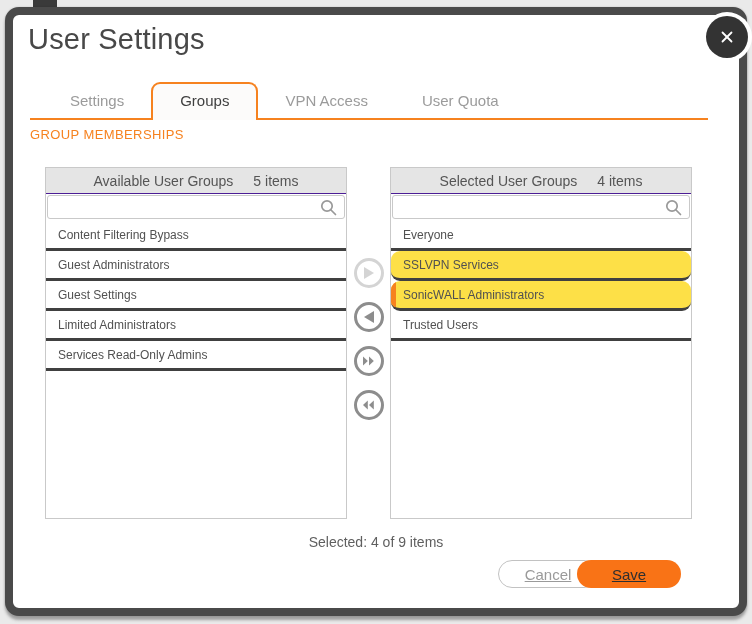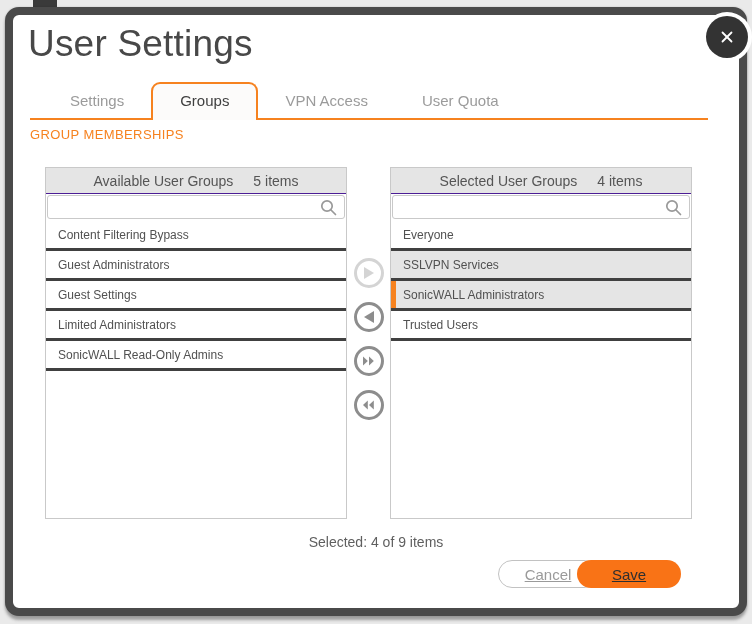--- a/index.html
+++ b/index.html
@@ -10,21 +10,21 @@
     -webkit-font-smoothing:antialiased;
   }
   .notch{position:absolute;left:33px;top:0;width:24px;height:9px;background:#3a3a3a;}
   .dialog{
     position:absolute;left:5px;top:7px;width:726px;height:593px;
     background:#ffffff;border:8px solid #4a4a4a;border-radius:14px;
     box-shadow:0 4px 3px rgba(70,70,70,.45), 0 0 2px rgba(0,0,0,.2);
   }
   .title{
     position:absolute;left:15px;top:8px;margin:0;
-    font-size:37px;font-weight:normal;color:#484848;letter-spacing:.2px;
+    font-size:29px;font-weight:normal;color:#484848;letter-spacing:.2px;
   }
   .close{
     position:absolute;right:-9px;top:1px;width:42px;height:42px;border:none;padding:0;
     background:#333333;border-radius:50%;box-shadow:0 0 0 4px #ffffff;
     display:flex;align-items:center;justify-content:center;cursor:pointer;z-index:5;
   }
   .tabs{position:absolute;left:30px;top:67px;height:38px;display:flex;z-index:2;}
   .tab{
     padding:0 27px;line-height:38px;font-size:15px;color:#9b9b9b;cursor:pointer;
     box-sizing:border-box;height:38px;
@@ -56,21 +56,21 @@
     box-sizing:border-box;border:1px solid #c9c9c9;border-radius:3px;
     padding:0 30px 0 8px;font-size:14px;color:#515151;outline:none;
     font-family:"Liberation Sans", sans-serif;
   }
   .search .mag{position:absolute;right:9px;top:5px;}
   .row{
     height:30px;line-height:29px;box-sizing:border-box;padding-left:12px;
     border-bottom:3px solid #404040;font-size:12px;color:#515151;
     position:relative;cursor:pointer;white-space:nowrap;overflow:hidden;
   }
-  .row.hl{background:#e5e5e5;}
+  .row.hl{background:#fde047;border-radius:9px;}
   .row.bar::before{content:'';position:absolute;left:0;top:0;bottom:0;width:5px;background:#F6821F;}
   .transfer{position:absolute;left:341px;top:243px;width:30px;}
   .tbtn{
     width:30px;height:30px;box-sizing:border-box;border:3px solid #8d8d8d;border-radius:50%;
     background:#fff;display:flex;align-items:center;justify-content:center;
     margin-bottom:14px;cursor:pointer;padding:0;
   }
   .tbtn svg{display:block;}
   .tbtn.disabled{border-color:#d4d4d4;cursor:default;}
   .tbtn.disabled svg polygon{fill:#d4d4d4;}
@@ -124,21 +124,21 @@
       <svg class="mag" width="17" height="17" viewBox="0 0 17 17">
         <circle cx="7" cy="7" r="5.2" fill="none" stroke="#999999" stroke-width="1.7"></circle>
         <line x1="11" y1="11" x2="15.5" y2="15.5" stroke="#999999" stroke-width="1.7" stroke-linecap="round"></line>
       </svg>
     </div>
     <div class="rows" id="available-rows">
         <div class="row">Content Filtering Bypass</div>
         <div class="row">Guest Administrators</div>
         <div class="row">Guest Settings</div>
         <div class="row">Limited Administrators</div>
-        <div class="row">SonicWALL Read-Only Admins</div>
+        <div class="row">Services Read-Only Admins</div>
       </div>
   </div>
 
   <div class="transfer" id="transfer">
       <button class="tbtn disabled">
         <svg width="12" height="12" viewBox="0 0 12 12">
           <polygon points="1,0 11,6 1,12"></polygon>
         </svg>
       </button>
       <button class="tbtn">

